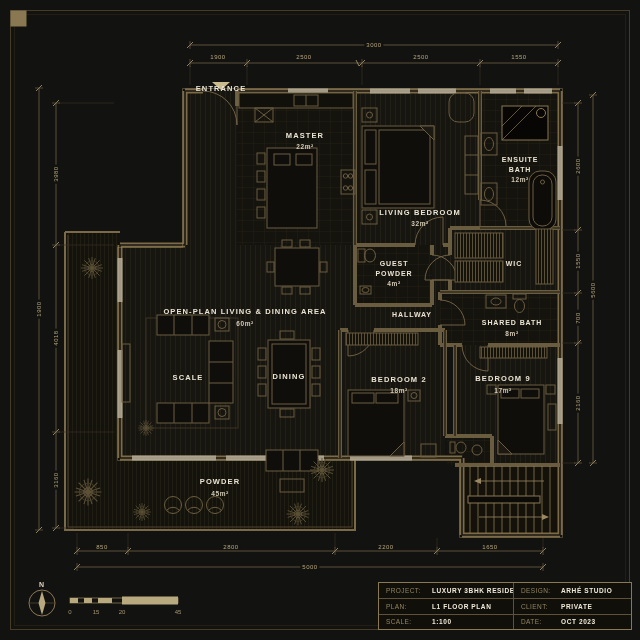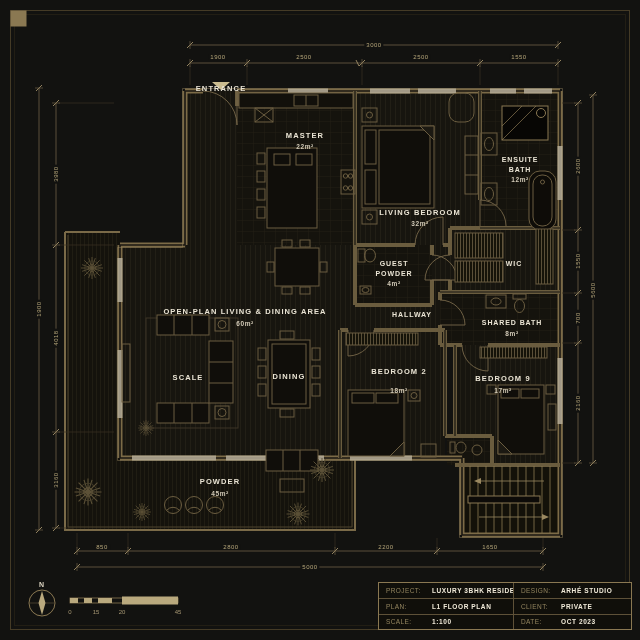--- a/index.html
+++ b/index.html
@@ -359,21 +359,21 @@
 
 <div class="lbl small" style="left:512px;top:322px;">SHARED BATH</div>
 <div class="area" style="left:512px;top:333px;">8m²</div>
 
 <div class="lbl" style="left:245px;top:311px;">OPEN-PLAN LIVING &amp; DINING AREA</div>
 <div class="area" style="left:245px;top:323px;">60m²</div>
 
 <div class="lbl" style="left:188px;top:377px;">SCALE</div>
 <div class="lbl" style="left:289px;top:376px;">DINING</div>
 
-<div class="lbl" style="left:399px;top:371px;text-align:center;">BEDROOM 2</div>
+<div class="lbl" style="left:399px;top:379px;text-align:center;">BEDROOM 2</div>
 <div class="area" style="left:399px;top:390px;">18m²</div>
 
 <div class="lbl" style="left:503px;top:378px;">BEDROOM 9</div>
 <div class="area" style="left:503px;top:390px;">17m²</div>
 
 <div class="lbl" style="left:220px;top:481px;">POWDER</div>
 <div class="area" style="left:220px;top:493px;">45m²</div>
 
 <div class="dim" style="left:374px;top:45px;">3000</div>
 <div class="dim" style="left:218px;top:57px;">1900</div>

